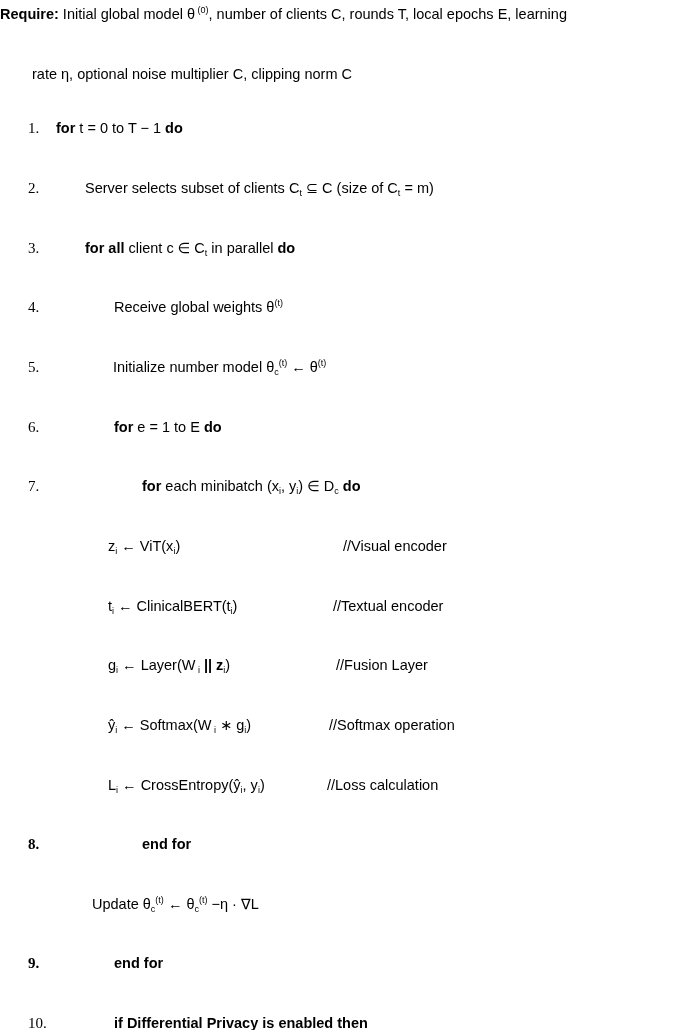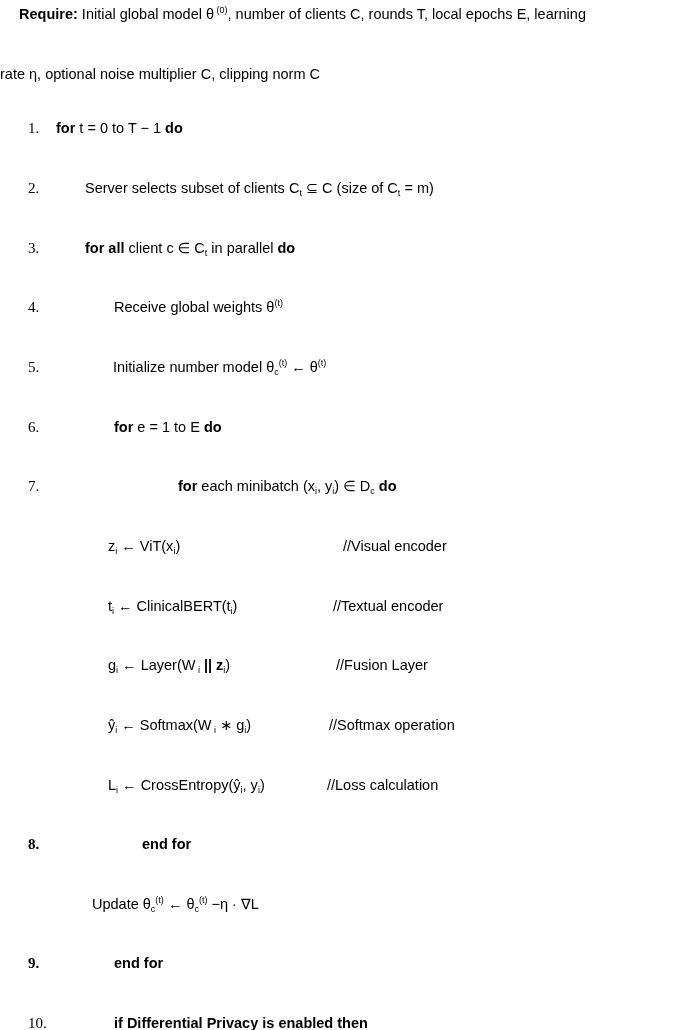--- a/index.html
+++ b/index.html
@@ -13,24 +13,24 @@
   .num.bold { font-weight: bold; font-family: "Liberation Serif", "DejaVu Serif", serif; }
   .txt { position: absolute; }
   .cmt { position: absolute; }
   b { font-weight: bold; }
   sub { font-size: 9px; vertical-align: -3px; line-height: 0; }
   sup { font-size: 9px; vertical-align: 6px; line-height: 0; }
 </style>
 </head>
 <body>
 
-<div class="line" style="top:5px;padding-left:19px;">
+<div class="line" style="top:5px;">
   <b>Require:</b><span> Initial global model θ</span><sup> (0)</sup><span>, number of clients C, rounds T, local epochs E, learning</span>
 </div>
-<div class="line" style="top:65px;">
+<div class="line" style="top:65px;margin-left:32px;">
   <span>rate η, optional noise multiplier C, clipping norm C</span>
 </div>
 
 <div class="line" style="top:119px;">
   <span class="num" style="left:28px;">1.</span>
   <span class="txt" style="left:56px;"><b>for</b><span> t = 0 to T − 1 </span><b>do</b></span>
 </div>
 
 <div class="line" style="top:179px;">
   <span class="num" style="left:28px;">2.</span>
@@ -52,21 +52,21 @@
   <span class="txt" style="left:113px;"><span>Initialize number model θ</span><sub>c</sub><sup>(t)</sup><span> ← θ</span><sup>(t)</sup></span>
 </div>
 
 <div class="line" style="top:418px;">
   <span class="num" style="left:28px;">6.</span>
   <span class="txt" style="left:114px;"><b>for</b><span> e = 1 to E </span><b>do</b></span>
 </div>
 
 <div class="line" style="top:477px;">
   <span class="num" style="left:28px;">7.</span>
-  <span class="txt" style="left:142px;margin-left:36px;"><b>for</b><span> each minibatch (x</span><sub>i</sub><span>, y</span><sub>i</sub><span>) ∈ D</span><sub>c</sub><span> </span><b>do</b></span>
+  <span class="txt" style="left:142px;"><b>for</b><span> each minibatch (x</span><sub>i</sub><span>, y</span><sub>i</sub><span>) ∈ D</span><sub>c</sub><span> </span><b>do</b></span>
 </div>
 
 <div class="line" style="top:537px;">
   <span class="txt" style="left:108px;"><span>z</span><sub>i</sub><span> ← ViT(x</span><sub>i</sub><span>)</span></span>
   <span class="cmt" style="left:343px;">//Visual encoder</span>
 </div>
 
 <div class="line" style="top:597px;">
   <span class="txt" style="left:108px;"><span>t</span><sub>i</sub><span> ← ClinicalBERT(t</span><sub>i</sub><span>)</span></span>
   <span class="cmt" style="left:333px;">//Textual encoder</span>

